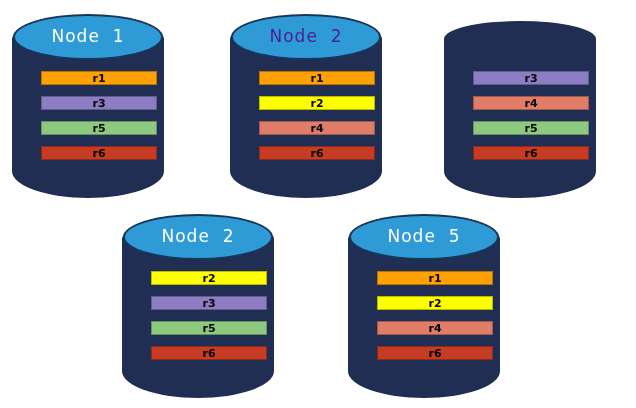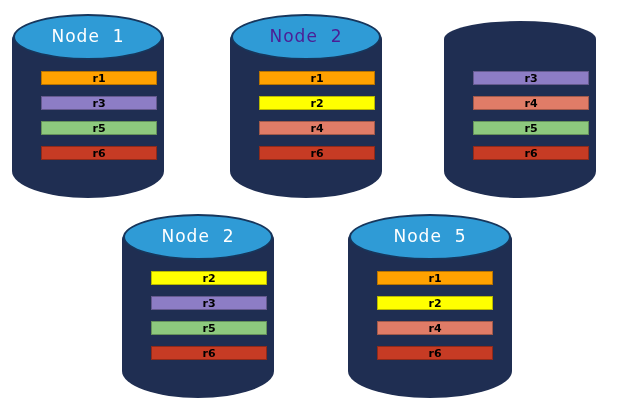--- a/index.html
+++ b/index.html
@@ -111,21 +111,21 @@
       <div class="cyl-top" style="background: rgb(47, 155, 214); border-color: rgb(23, 54, 92);">
         <div class="cyl-label" style="color: rgb(255, 255, 255);">Node  2</div>
       </div>
       <div class="bars">
         <div class="bar" style="background: rgb(255, 255, 0); color: rgb(0, 0, 0);">r2</div>
         <div class="bar" style="background: rgb(141, 125, 197); color: rgb(0, 0, 0);">r3</div>
         <div class="bar" style="background: rgb(141, 201, 126); color: rgb(0, 0, 0);">r5</div>
         <div class="bar" style="background: rgb(198, 59, 36); color: rgb(0, 0, 0);">r6</div>
       </div>
     </div>
-    <div class="cyl" style="left: 348px; top: 214px; padding-left: 12px;">
+    <div class="cyl" style="left: 348px; top: 214px;">
       <div class="cyl-body" style="background: rgb(31, 46, 82);"></div>
       <div class="cyl-top" style="background: rgb(47, 155, 214); border-color: rgb(23, 54, 92);">
         <div class="cyl-label" style="color: rgb(255, 255, 255);">Node  5</div>
       </div>
       <div class="bars">
         <div class="bar" style="background: rgb(255, 161, 0); color: rgb(0, 0, 0);">r1</div>
         <div class="bar" style="background: rgb(255, 255, 0); color: rgb(0, 0, 0);">r2</div>
         <div class="bar" style="background: rgb(224, 124, 103); color: rgb(0, 0, 0);">r4</div>
         <div class="bar" style="background: rgb(198, 59, 36); color: rgb(0, 0, 0);">r6</div>
       </div>

